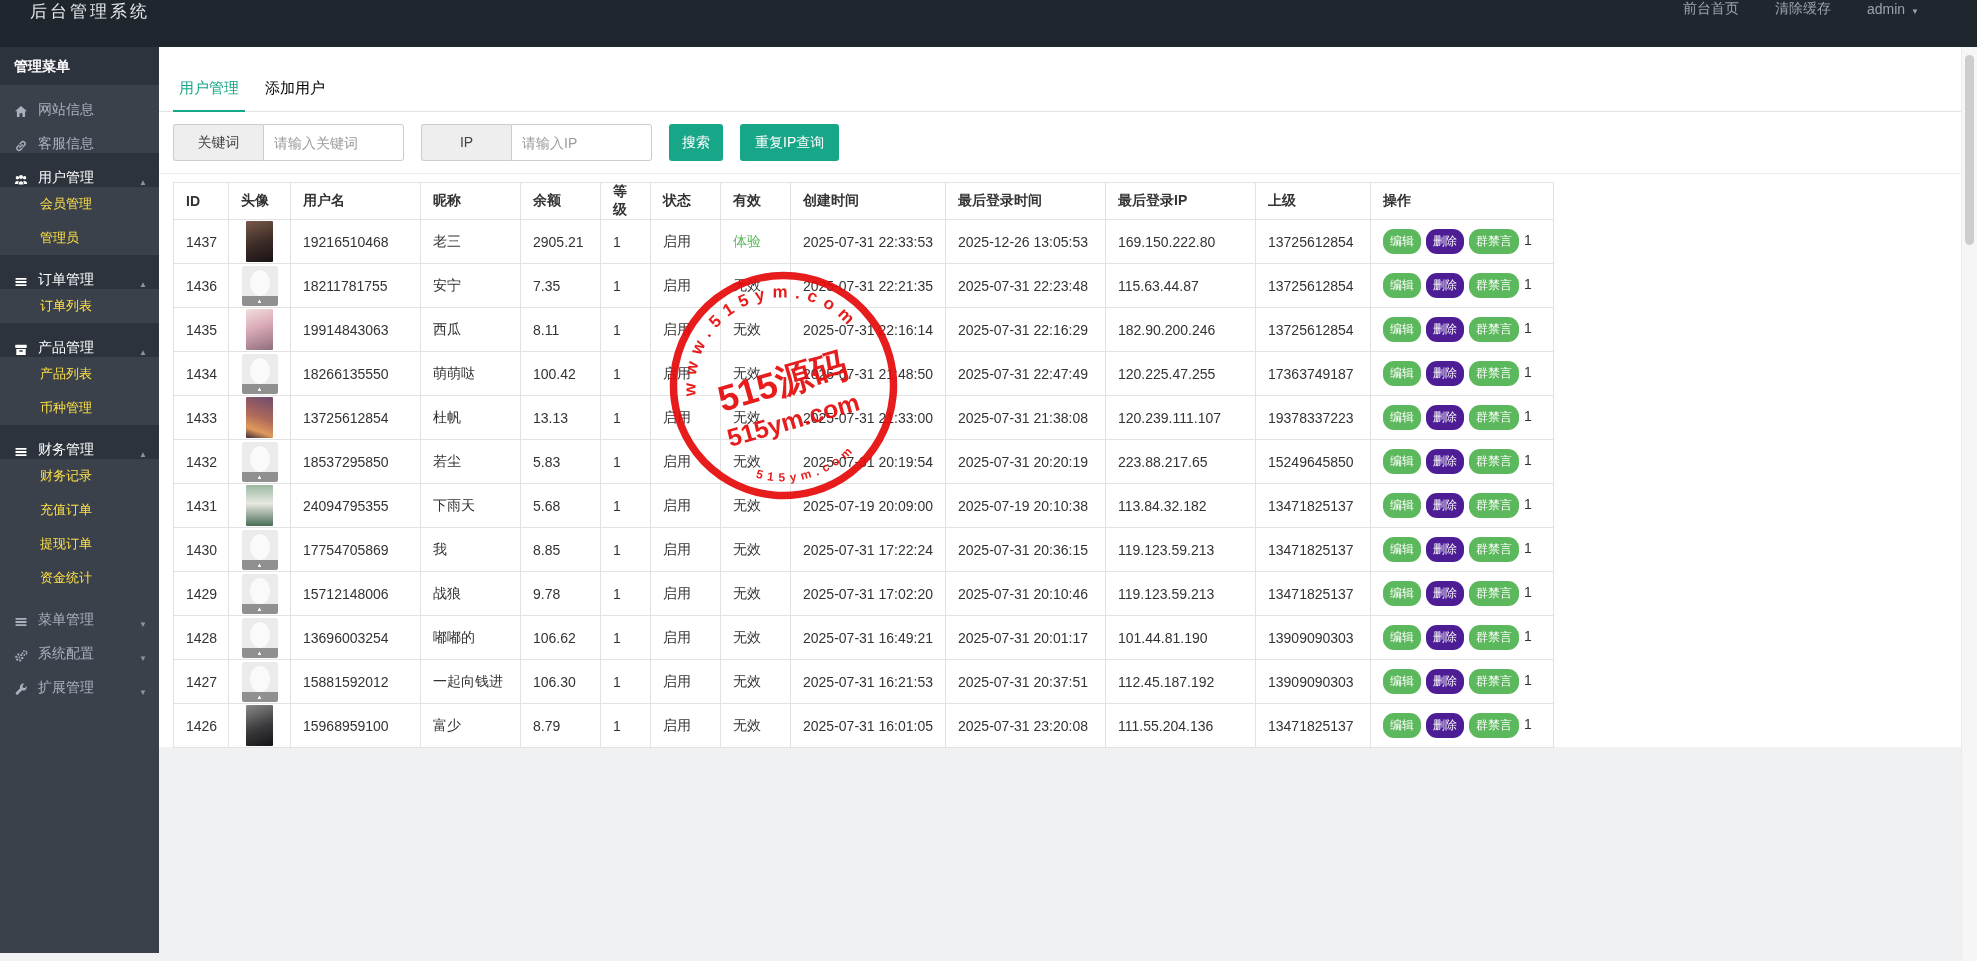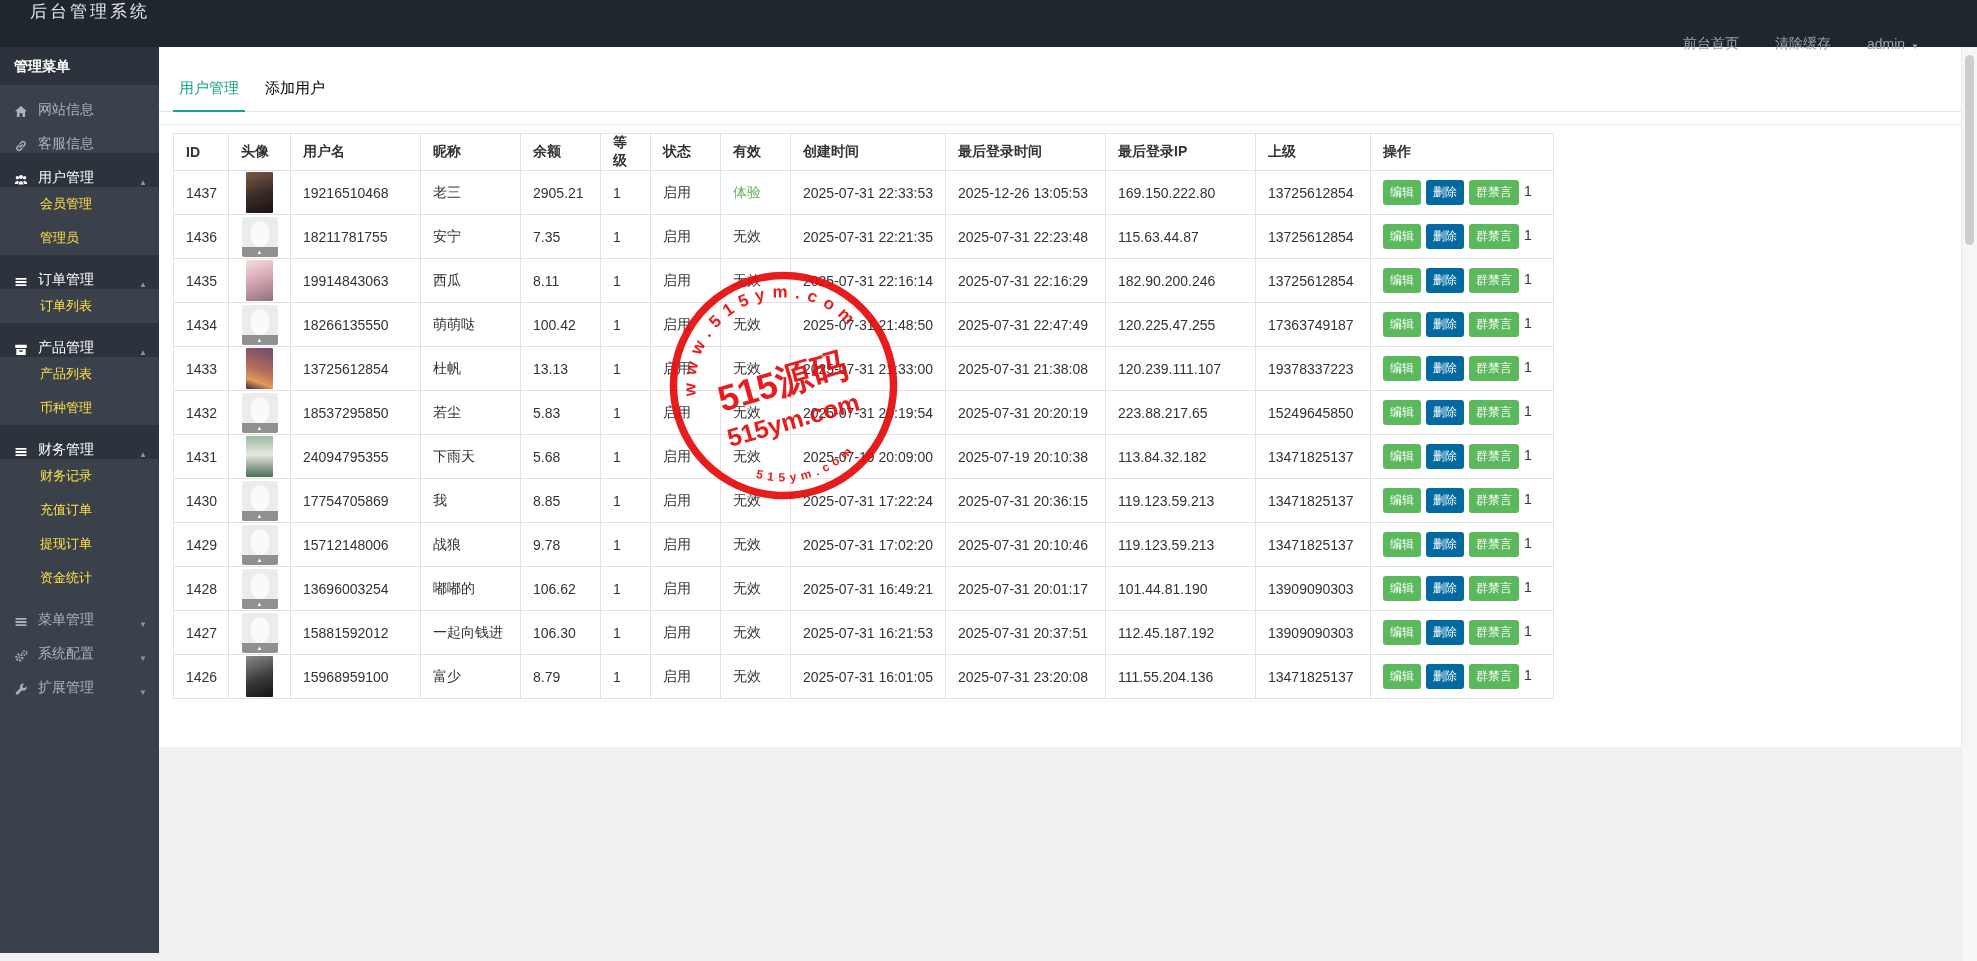--- a/index.html
+++ b/index.html
@@ -10,21 +10,21 @@
     font-family: "Liberation Sans", "DejaVu Sans", sans-serif;
     color: #333;
   }
   
   .navbar {
     position:absolute; top:0; left:0; width:100%; height:47px;
     background:#20262d; display:flex; align-items:flex-start; justify-content:space-between;
     z-index:20;
   }
   .brand { color:#e2e6ea; font-size:17px; letter-spacing:3px; padding-left:30px; }
-  .nav-right { display:flex; align-items:center; gap:36px; padding-right:58px;margin-top:35px; }
+  .nav-right { display:flex; align-items:center; gap:36px; padding-right:58px; }
   .nav-right a { color:#9aa3ad; font-size:14px; cursor:pointer; text-decoration:none; }
   .nav-right .caret { font-size:8px; margin-left:6px; color:#9aa3ad; }
   
   .sidebar {
     position:absolute; top:47px; left:0; width:159px; height:906px;
     background:#3a414b; z-index:10;
   }
   .sb-header {
     height:38px; line-height:38px; background:#2d333c; color:#fff;
     font-size:14px; font-weight:bold; padding-left:14px;
@@ -68,24 +68,24 @@
          background:#18a689; padding:0 13px; font-family:inherit; }
   .btn.wide { padding:0 15px; }
   .divider { border-bottom:1px solid #ececec; margin-top:12px; }
   
   table { border-collapse:collapse; table-layout:fixed; width:1380px; margin:8px 0 0 14px; }
   th, td { border:1px solid #e2e2e2; padding:0 12px; text-align:left; font-size:14px; color:#333; overflow:hidden; }
   th { height:34px; font-weight:bold; }
   td { height:44px; }
   td.center { text-align:center; padding:0 4px; }
   .valid.green { color:#5cb85c; }
-  .btn-sm { display:inline-block; border:none; border-radius:3px; color:#fff; font-size:12px;
+  .btn-sm { display:inline-block; border:none; border-radius:11px; color:#fff; font-size:12px;
             padding:4px 7px; margin-right:5px; cursor:pointer; font-family:Liberation Serif, serif; }
   .btn-sm.g { background:#5cb85c; }
-  .btn-sm.r { background:#0369a1; }
+  .btn-sm.r { background:#4c1d95; }
   .act-suffix { font-size:14px; color:#333; }
   
   .avatar { margin:0 auto; }
   .av-photo { width:27px; height:41px; border-radius:1px; }
   .photo-1 { background:linear-gradient(160deg,#7a5a4a 0%,#3a2a26 55%,#191214 100%); }
   .photo-2 { background:linear-gradient(160deg,#f2dede 0%,#d9aab6 45%,#8f6e7e 100%); }
   .photo-3 { background:linear-gradient(200deg,#6e4a6e 0%,#b06a5a 50%,#e09a5a 78%,#3a2a3a 100%); }
   .photo-4 { background:linear-gradient(180deg,#9ab8a0 0%,#e8e8e2 45%,#4a6e55 100%); }
   .photo-5 { background:linear-gradient(160deg,#8a8a8a 0%,#3a3a3c 55%,#141416 100%); }
   .av-def { width:36px; height:40px; background:#ebebeb; position:relative; overflow:hidden; border-radius:2px; }
@@ -218,20 +218,32 @@
       </span>
       <span class="lbl">扩展管理</span>
       <span class="arrow">▼</span>
     </div>
   </aside>
 
 <main class="content">
   <div class="tabs">
     <div class="tab active">用户管理</div>
     <div class="tab">添加用户</div>
+  </div>
+  <div class="filter-bar">
+    <div class="input-group">
+      <span class="addon">关键词</span>
+      <input type="text" placeholder="请输入关键词" style="">
+    </div>
+    <div class="input-group">
+      <span class="addon">IP</span>
+      <input type="text" placeholder="请输入IP" style="">
+    </div>
+    <button class="btn">搜索</button>
+    <button class="btn wide">重复IP查询</button>
   </div>
   <div class="divider"></div>
   <table id="user-table">
       <colgroup>
         <col style="width:55px">
         <col style="width:62px">
         <col style="width:130px">
         <col style="width:100px">
         <col style="width:80px">
         <col style="width:50px">

